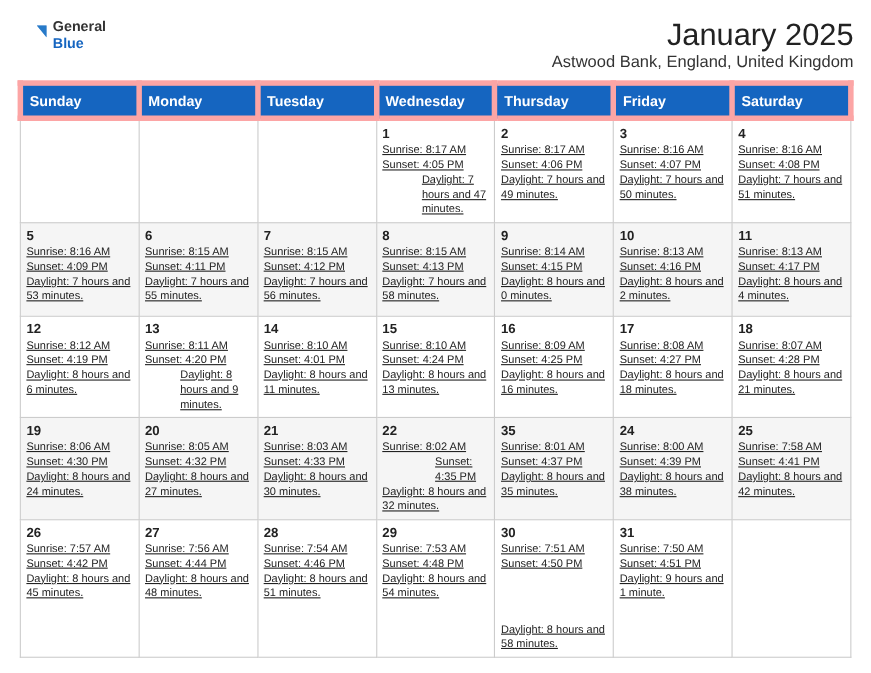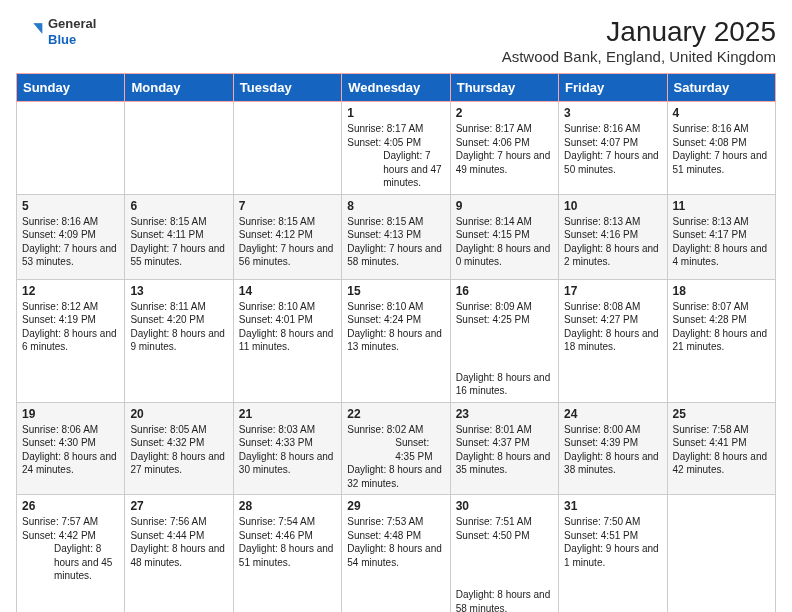--- a/index.html
+++ b/index.html
@@ -51,21 +51,21 @@
       width: 100%;
       border-collapse: collapse;
       border: 1px solid #ccc;
     }
     .calendar thead tr th {
       background: #1565c0;
       color: #fff;
       font-size: 13px;
       font-weight: bold;
       padding: 6px 6px;
-      border: 1px solid #fca5a5;
+      border: 5px solid #fca5a5;
       text-align: left;
     }
     .calendar tbody tr td {
       border: 1px solid #ccc;
       vertical-align: top;
       padding: 4px 5px;
       font-size: 10.5px;
       color: #222;
       width: 108px;
       height: 85px;
@@ -79,20 +79,21 @@
     .day-number {
       font-size: 12px;
       font-weight: bold;
       display: block;
       margin-bottom: 2px;
     }
     .cell-text {
       font-size: 10px;
       line-height: 1.35;
       color: #222;
+      text-decoration: underline;
     }
     .empty-cell {
       background: #fff !important;
     }
   </style>
 </head>
 <body>
 
 <div class="header">
   <div class="logo">
@@ -226,21 +227,21 @@
             <span style="display: block;">Sunrise: 8:12 AM</span>
             <span style="display: block;">Sunset: 4:19 PM</span>
             <span style="display: block;">Daylight: 8 hours and 6 minutes.</span>
           </div>
         </td>
         <td>
           <span class="day-number">13</span>
           <div class="cell-text">
             <span style="display: block;">Sunrise: 8:11 AM</span>
             <span style="display: block;">Sunset: 4:20 PM</span>
-            <span style="display: block;">Daylight: 8 hours and 9 minutes.</span>
+            <span style="display: block; margin-left: 32px;">Daylight: 8 hours and 9 minutes.</span>
           </div>
         </td>
         <td>
           <span class="day-number">14</span>
           <div class="cell-text">
             <span style="display: block;">Sunrise: 8:10 AM</span>
             <span style="display: block;">Sunset: 4:01 PM</span>
             <span style="display: block;">Daylight: 8 hours and 11 minutes.</span>
           </div>
         </td>
@@ -250,21 +251,21 @@
             <span style="display: block;">Sunrise: 8:10 AM</span>
             <span style="display: block;">Sunset: 4:24 PM</span>
             <span style="display: block;">Daylight: 8 hours and 13 minutes.</span>
           </div>
         </td>
         <td>
           <span class="day-number">16</span>
           <div class="cell-text">
             <span style="display: block;">Sunrise: 8:09 AM</span>
             <span style="display: block;">Sunset: 4:25 PM</span>
-            <span style="display: block; margin-top: 44px;">Daylight: 8 hours and 16 minutes.</span>
+            <span style="display: block;">Daylight: 8 hours and 16 minutes.</span>
           </div>
         </td>
         <td>
           <span class="day-number">17</span>
           <div class="cell-text">
             <span style="display: block;">Sunrise: 8:08 AM</span>
             <span style="display: block;">Sunset: 4:27 PM</span>
             <span style="display: block;">Daylight: 8 hours and 18 minutes.</span>
           </div>
         </td>
@@ -304,21 +305,21 @@
         </td>
         <td>
           <span class="day-number">22</span>
           <div class="cell-text">
             <span style="display: block;">Sunrise: 8:02 AM</span>
             <span style="display: block; margin-left: 48px;">Sunset: 4:35 PM</span>
             <span style="display: block;">Daylight: 8 hours and 32 minutes.</span>
           </div>
         </td>
         <td>
-          <span class="day-number">23</span>
+          <span class="day-number">35</span>
           <div class="cell-text">
             <span style="display: block;">Sunrise: 8:01 AM</span>
             <span style="display: block;">Sunset: 4:37 PM</span>
             <span style="display: block;">Daylight: 8 hours and 35 minutes.</span>
           </div>
         </td>
         <td>
           <span class="day-number">24</span>
           <div class="cell-text">
             <span style="display: block;">Sunrise: 8:00 AM</span>
@@ -334,21 +335,21 @@
             <span style="display: block;">Daylight: 8 hours and 42 minutes.</span>
           </div>
         </td>
       </tr>
       <tr>
         <td>
           <span class="day-number">26</span>
           <div class="cell-text">
             <span style="display: block;">Sunrise: 7:57 AM</span>
             <span style="display: block;">Sunset: 4:42 PM</span>
-            <span style="display: block; margin-left: 32px;">Daylight: 8 hours and 45 minutes.</span>
+            <span style="display: block;">Daylight: 8 hours and 45 minutes.</span>
           </div>
         </td>
         <td>
           <span class="day-number">27</span>
           <div class="cell-text">
             <span style="display: block;">Sunrise: 7:56 AM</span>
             <span style="display: block;">Sunset: 4:44 PM</span>
             <span style="display: block;">Daylight: 8 hours and 48 minutes.</span>
           </div>
         </td>

